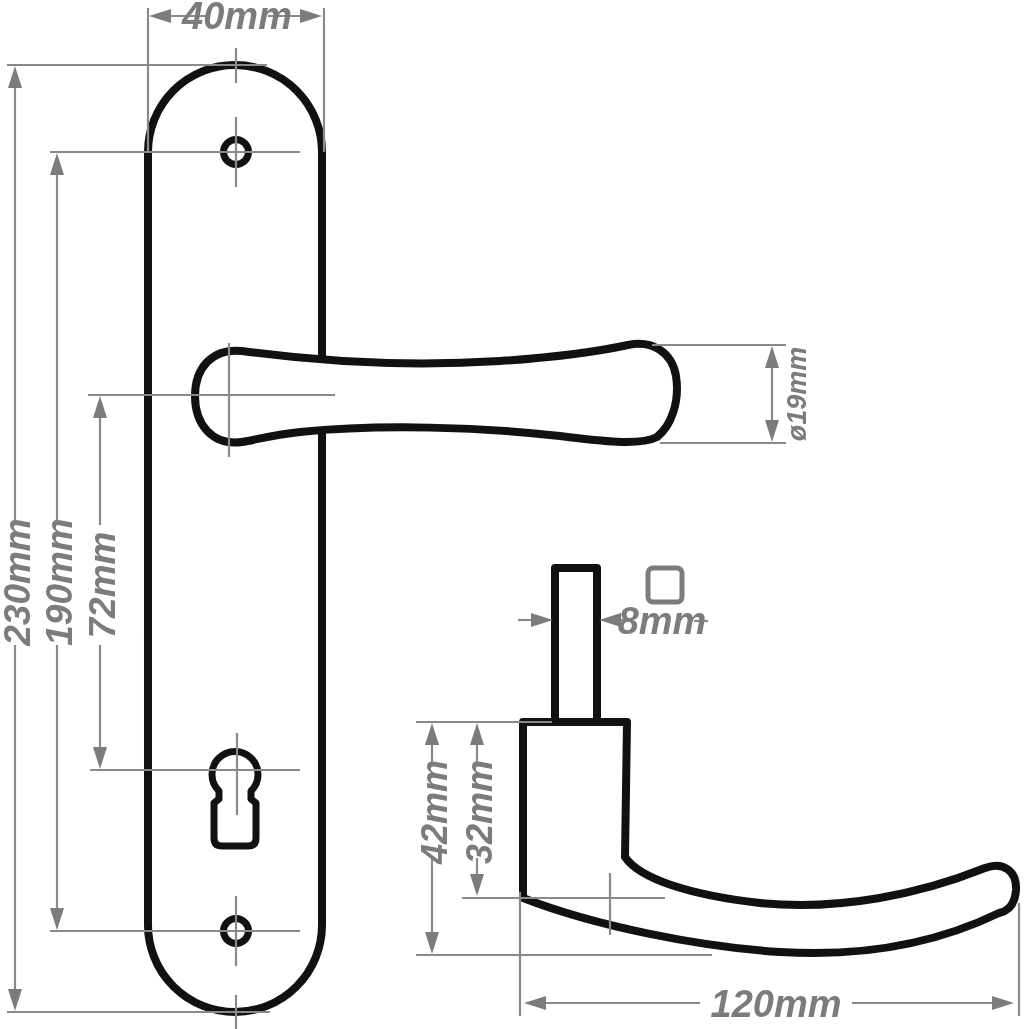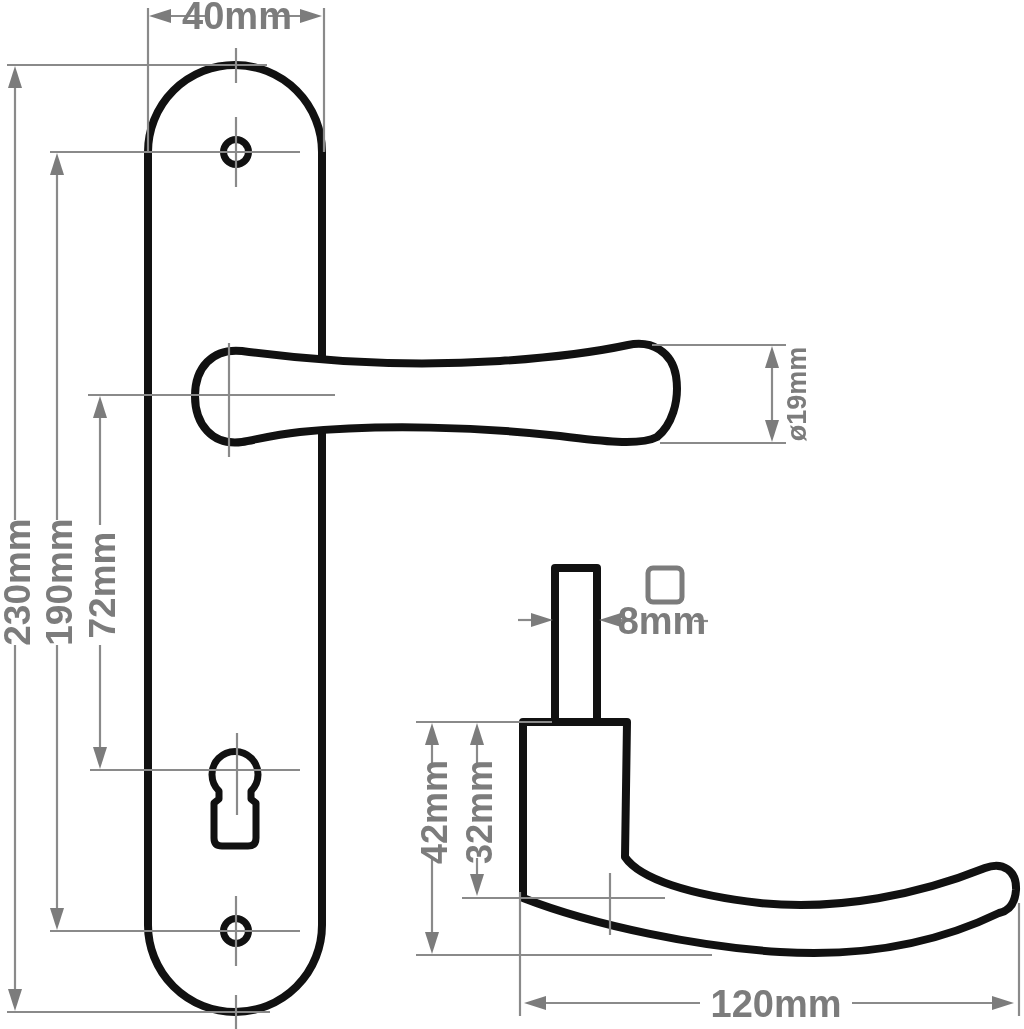--- a/index.html
+++ b/index.html
@@ -1,16 +1,16 @@
 <!DOCTYPE html>
 <html><head>
 <meta charset="utf-8">
 <style>
   html,body{margin:0;padding:0;background:#ffffff;}
-  .stage{position:relative;width:1024px;height:1029px;background:#ffffff;overflow:hidden;}
+  .stage{position:relative;width:1024px;height:1029px;background:#ffffff;overflow:hidden;font-style:italic;}
   svg{display:block;}
   .outline{fill:#ffffff;stroke:#111111;stroke-linejoin:round;stroke-linecap:round;}
   .thin{stroke:#8a8a8a;stroke-width:2.2;fill:none;stroke-linecap:butt;}
   .arrow{fill:#7c7c7c;stroke:none;}
   .dimtext{fill:#7c7c7c;font-family:"Liberation Sans",sans-serif;font-weight:bold;}
   .sq{fill:none;stroke:#7c7c7c;stroke-width:5;}
 </style>
 </head>
 <body>
 

